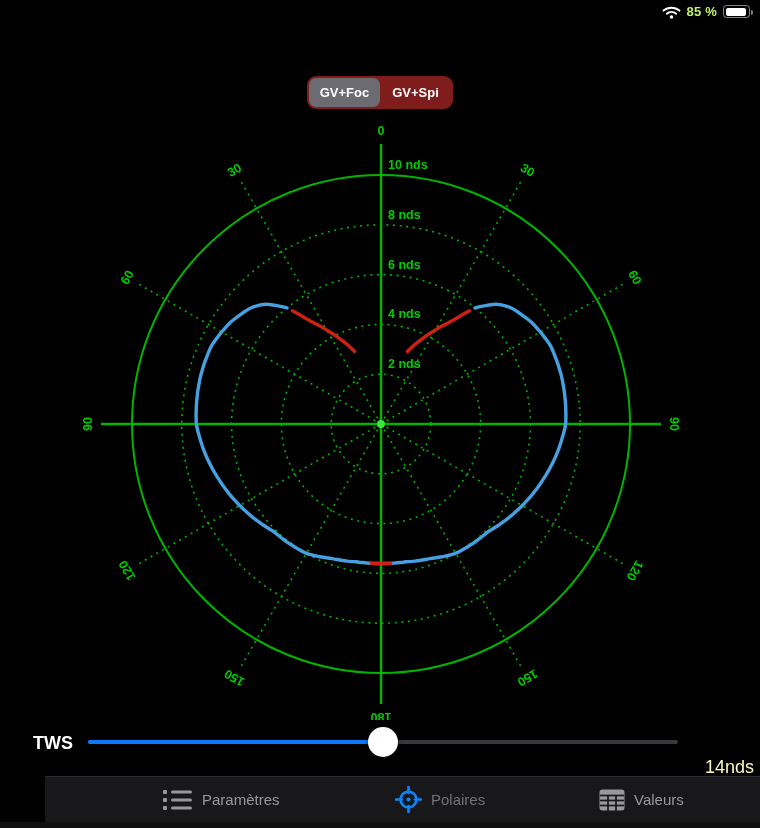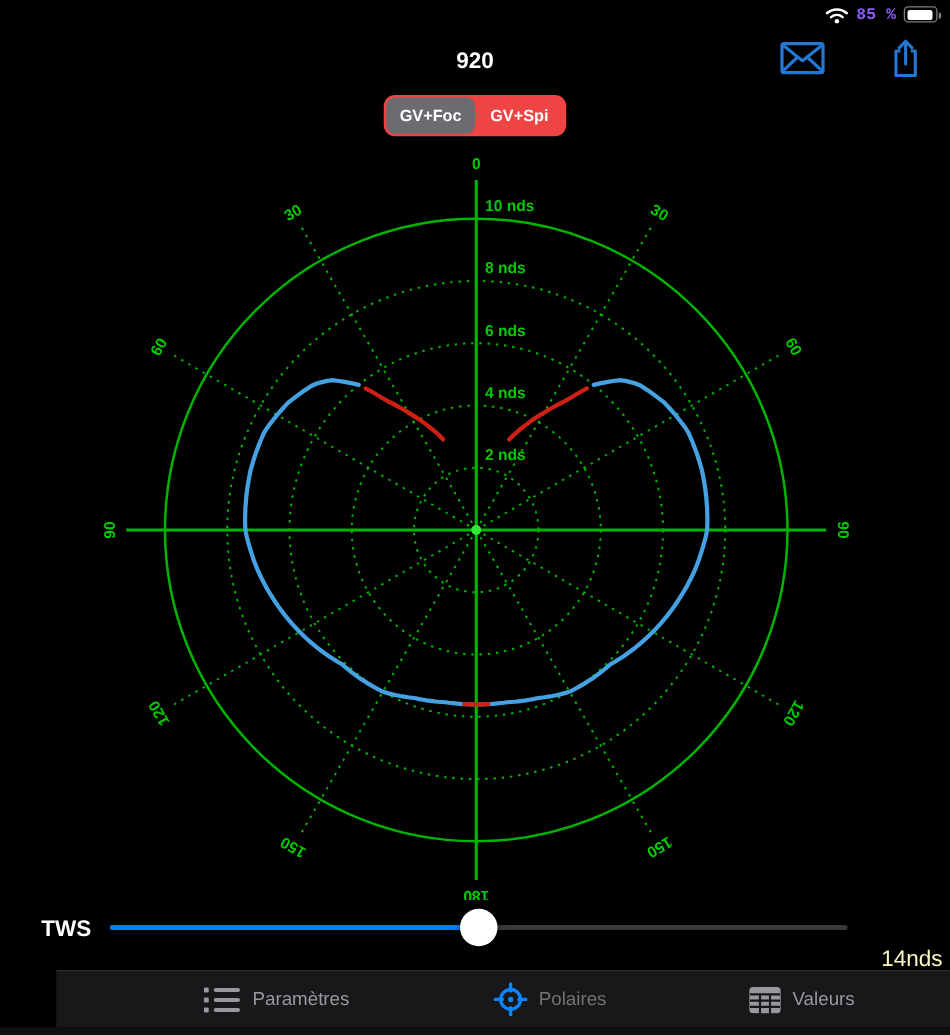--- a/index.html
+++ b/index.html
@@ -3,38 +3,38 @@
 <meta charset="utf-8">
 <style>
   html,body{margin:0;padding:0;background:#000;}
   *{box-sizing:border-box;}
   #screen{position:relative;width:760px;height:828px;background:#000;overflow:hidden;
           font-family:"Liberation Sans",sans-serif;color:#fff;}
 
   
   .statusbar{position:absolute;top:0;left:0;right:0;height:26px;background:#000;}
   .status-right{position:absolute;right:10px;top:4px;display:flex;align-items:center;gap:6px;}
-  .battery-text{font-size:13px;font-weight:600;color:#8b5cf6;letter-spacing:.2px;font-family:Liberation Mono, monospace;}
+  .battery-text{font-size:13px;font-weight:600;color:#bef264;letter-spacing:.2px;}
   .battery{position:relative;width:27px;height:13px;border:1px solid rgba(255,255,255,.5);
            border-radius:3.5px;}
   .battery-fill{position:absolute;left:1.5px;top:1.5px;bottom:1.5px;background:#fff;border-radius:2px;}
   .battery-cap{position:absolute;right:-4px;top:4px;width:2.5px;height:5px;
                background:rgba(255,255,255,.5);border-radius:0 2px 2px 0;}
 
   
   .navbar{position:absolute;top:26px;left:0;right:0;height:46px;background:#000;}
   .nav-title{position:absolute;left:50%;top:50%;transform:translate(-50%,-50%);
              font-size:18px;font-weight:700;color:#fff;}
   .nav-icon{position:absolute;top:50%;transform:translateY(-50%);cursor:pointer;}
   .mail-btn{left:624px;}
   .share-btn{left:712px;}
 
   
   .seg-wrap{position:absolute;top:76px;left:50%;transform:translateX(-50%);
-            background:#ef4444;border-radius:9px;padding:2px;display:flex;height:33px;}
+            background:#7f1d1d;border-radius:9px;padding:2px;display:flex;height:33px;}
   .seg{min-width:71px;padding:0 10px;display:flex;align-items:center;justify-content:center;
        font-size:13px;font-weight:600;color:#fff;border-radius:7px;cursor:pointer;}
   .seg.selected{background:#6b6b71;}
 
   
   .chart{position:absolute;top:108px;left:0;width:760px;height:612px;}
 
   
   .slider-row{position:absolute;top:714px;left:0;right:0;height:58px;}
   .slider-label-left{position:absolute;left:33px;top:19px;font-size:18px;color:#fff;font-weight:bold;}
@@ -66,36 +66,20 @@
         <circle cx="10" cy="12.8" r="1.9" fill="#fff"></circle>
       </svg>
       <span class="battery-text">85 %</span>
       <span class="battery">
         <span class="battery-fill" style="width:20px"></span>
         <span class="battery-cap"></span>
       </span>
     </div>
   </div>
 
-  <div class="navbar">
-    <div class="nav-title">920</div>
-    <div class="nav-icon mail-btn">
-      <svg width="36" height="27" viewBox="0 0 34 25">
-        <rect x="1.5" y="1.5" width="31" height="22" rx="1.5" fill="none" stroke="#2478d4" stroke-width="2.4"></rect>
-        <path d="M2.5,3 L17,14.5 L31.5,3" fill="none" stroke="#2478d4" stroke-width="2.4" stroke-linejoin="round"></path>
-        <path d="M2.5,22 L12.8,12.2 M31.5,22 L21.2,12.2" fill="none" stroke="#2478d4" stroke-width="2.4"></path>
-      </svg>
-    </div>
-    <div class="nav-icon share-btn">
-      <svg width="25" height="32" viewBox="0 0 24 31">
-        <path d="M8,10 H4.5 V29 H19.5 V10 H16" fill="none" stroke="#2478d4" stroke-width="2.4" stroke-linejoin="round"></path>
-        <path d="M12,20 V2.8 M7,7.6 L12,2.4 L17,7.6" fill="none" stroke="#2478d4" stroke-width="2.4" stroke-linejoin="round" stroke-linecap="round"></path>
-      </svg>
-    </div>
-  </div>
 
   <div class="seg-wrap">
     <div class="seg selected">GV+Foc</div>
     <div class="seg">GV+Spi</div>
   </div>
 
   <div class="chart">
     <svg id="polar-svg" width="760" height="612" viewBox="0 0 760 612">
         <line x1="381" y1="36" x2="381" y2="596" stroke="#00b400" stroke-width="2.5"></line>
         <line x1="101" y1="316" x2="661" y2="316" stroke="#00b400" stroke-width="2.5"></line>

